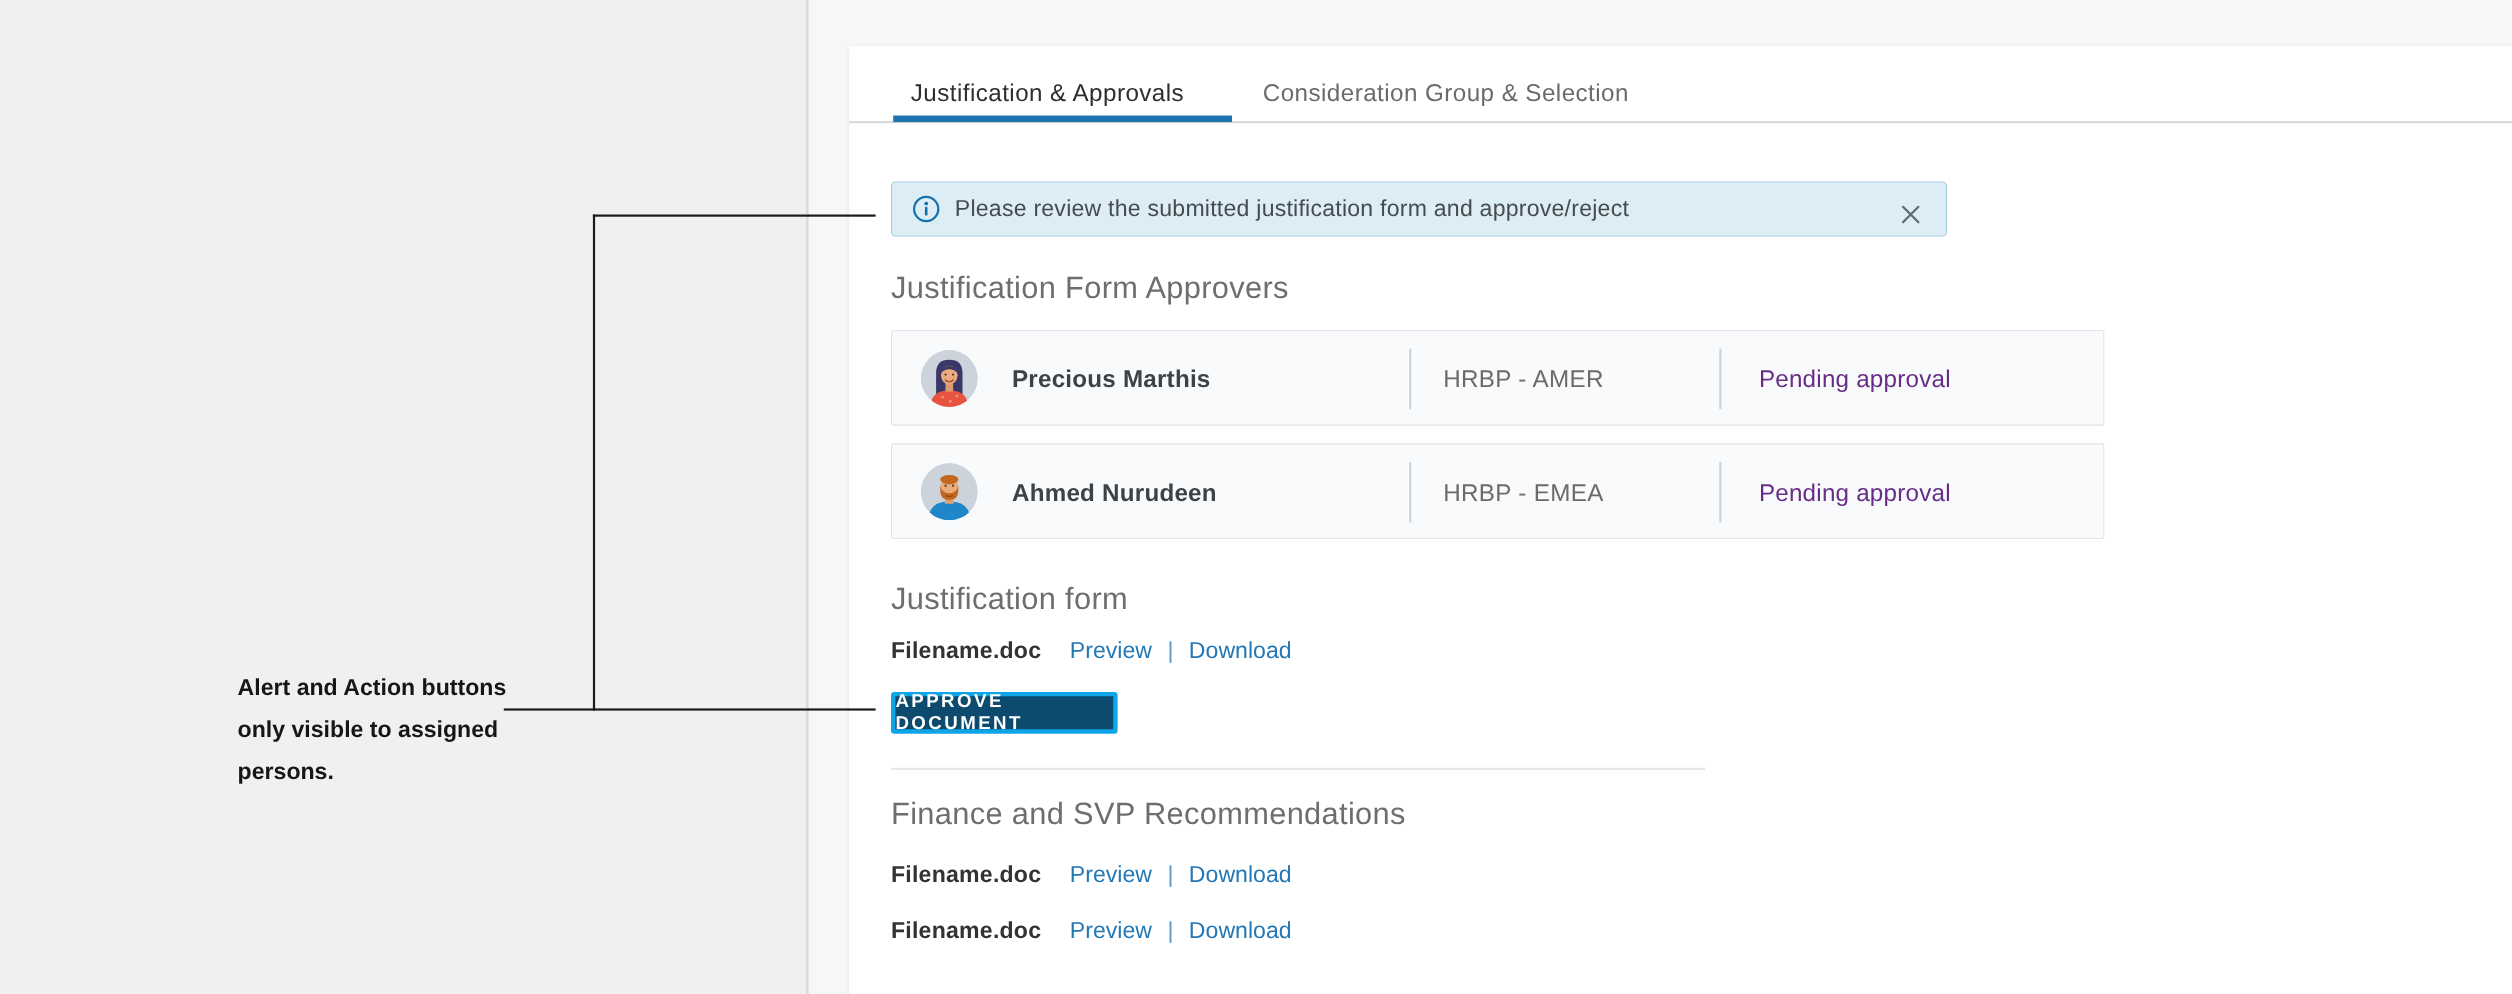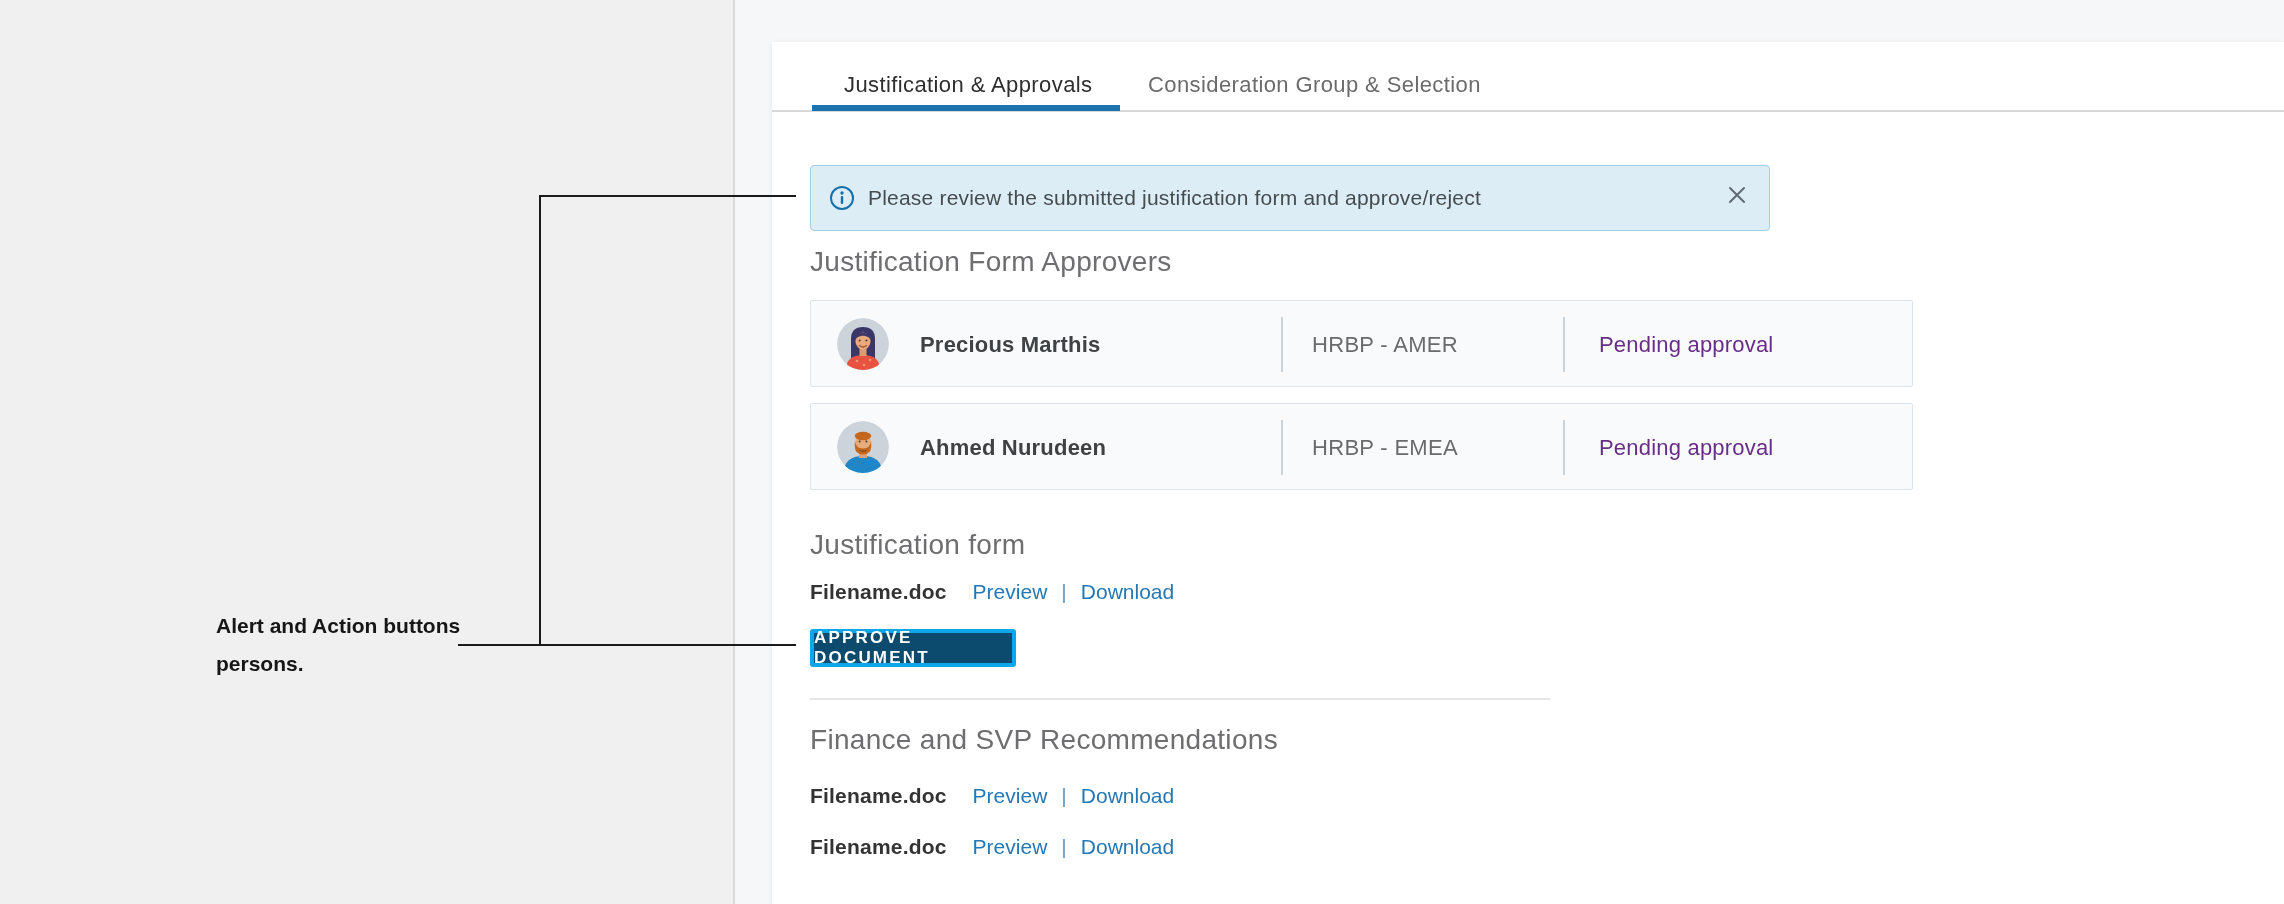--- a/index.html
+++ b/index.html
@@ -16,26 +16,26 @@
          box-shadow:0 1px 6px rgba(0,0,0,0.07);}
   
   .annotation{position:absolute;left:197px;top:607px;font-size:21px;font-weight:700;
               color:#161616;line-height:38px;margin-left:19px;}
   .conn{position:absolute;background:#1b1b1b;z-index:5;}
   .conn-top{left:539px;top:195px;width:257px;height:2px;}
   .conn-vert{left:539px;top:195px;width:2px;height:451px;}
   .conn-bottom{left:458px;top:644px;width:338px;height:2px;}
   
   .tab{position:absolute;top:30px;font-size:22px;letter-spacing:0.4px;cursor:pointer;white-space:nowrap;}
-  .tab-active{left:72px;color:#2e2e2e;}
+  .tab-active{left:56px;color:#2e2e2e;}
   .tab-inactive{left:376px;color:#6b6b6b;}
   .tab-underline{position:absolute;left:40px;top:63px;width:308px;height:6px;background:#1d73ad;}
   .tabs-border{position:absolute;left:0;right:0;top:68px;height:2px;background:#d9d9d9;}
   
-  .alert{position:absolute;left:38px;top:123px;width:960px;height:66px;box-sizing:border-box;
+  .alert{position:absolute;left:38px;top:123px;width:960px;height:50px;box-sizing:border-box;
          background:#ddedf5;border:1px solid #a5cfe2;border-radius:4px;
          display:flex;align-items:center;}
   .alert-icon{margin-left:18px;width:26px;height:26px;flex:0 0 auto;display:block;}
   .alert-text{margin-left:13px;font-size:21px;color:#454c50;letter-spacing:0.2px;}
   .alert-close{position:absolute;right:20px;top:17px;width:24px;height:24px;cursor:pointer;display:block;}
   
   .h-section{position:absolute;left:38px;font-size:28px;font-weight:400;color:#6e6e70;
              letter-spacing:0.3px;white-space:nowrap;}
   .h-approvers{top:204px;}
   .h-justform{top:487px;}
@@ -70,20 +70,21 @@
   .btn-outline{width:228px;background:#ffffff;border:2px solid #1b6ba4;color:#1b6ba4;}
   .btn-solid{width:206px;background:#0c4a6e;border:4px solid #0ea5e9;color:#ffffff;}
   
   .hr{position:absolute;left:38px;top:656px;width:740px;height:2px;background:#e6e6e6;}
 </style>
 </head>
 <body>
 
 <div class="annotation">
   <div>Alert and Action buttons</div>
+  <div>only visible to assigned</div>
   <div>persons.</div>
 </div>
 <div class="conn conn-top"></div>
 <div class="conn conn-vert"></div>
 <div class="conn conn-bottom"></div>
 
 <div class="right-bg"></div>
 <div class="split-line"></div>
 
 <div class="panel">

